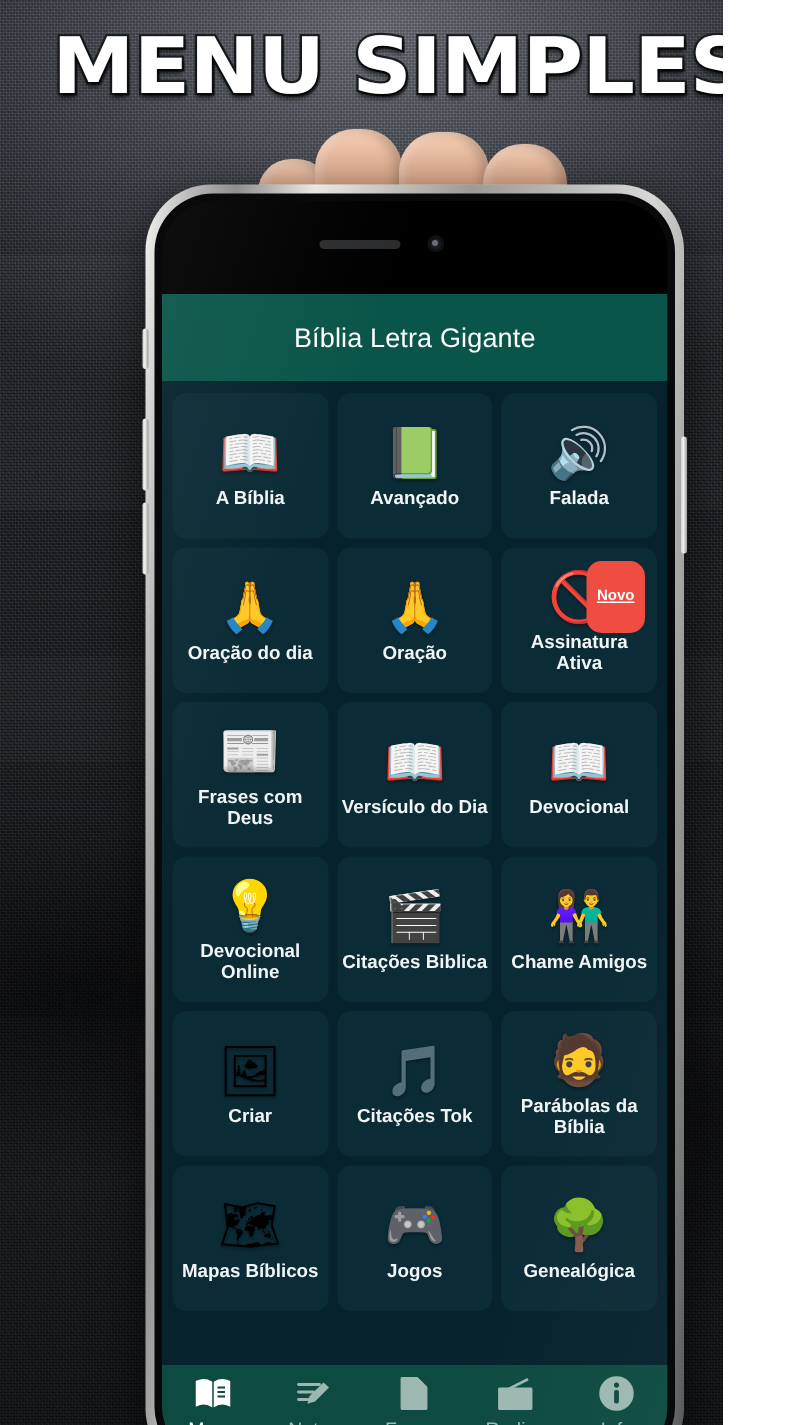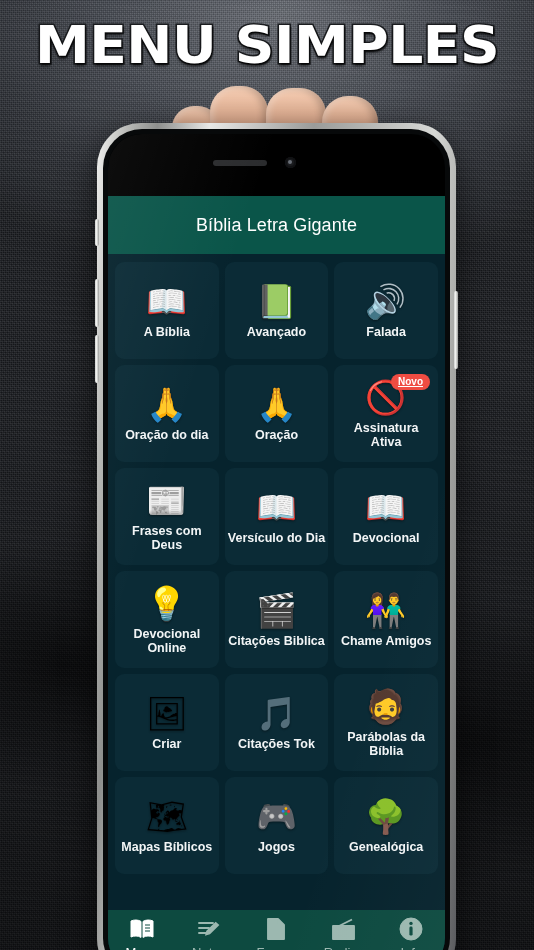--- a/index.html
+++ b/index.html
@@ -6,21 +6,21 @@
 
   html, body {
     width: 534px;
     height: 950px;
     overflow: hidden;
     font-family: "Liberation Sans", sans-serif;
   }
 
   #stage {
     position: relative;
-    width: 534px;
+    width: 482px;
     height: 950px;
     overflow: hidden;
     background: #15171b;
   }
 
   
   .bg-base {
     position: absolute;
     inset: 0;
     background:
@@ -221,21 +221,21 @@
   }
   .badge-new {
     position: absolute;
     top: 9px;
     right: 8px;
     background: #ef4c42;
     color: #fff;
     font-size: 10px;
     font-weight: 700;
     line-height: 12px;
-    padding: 2px 7px;
+    padding: 18px 7px;
     border-radius: 10px;
     z-index: 3;
     text-decoration: underline;
   }
 
   
   .bottomnav {
     flex: 0 0 62px;
     height: 62px;
     background: #0d4a40;

